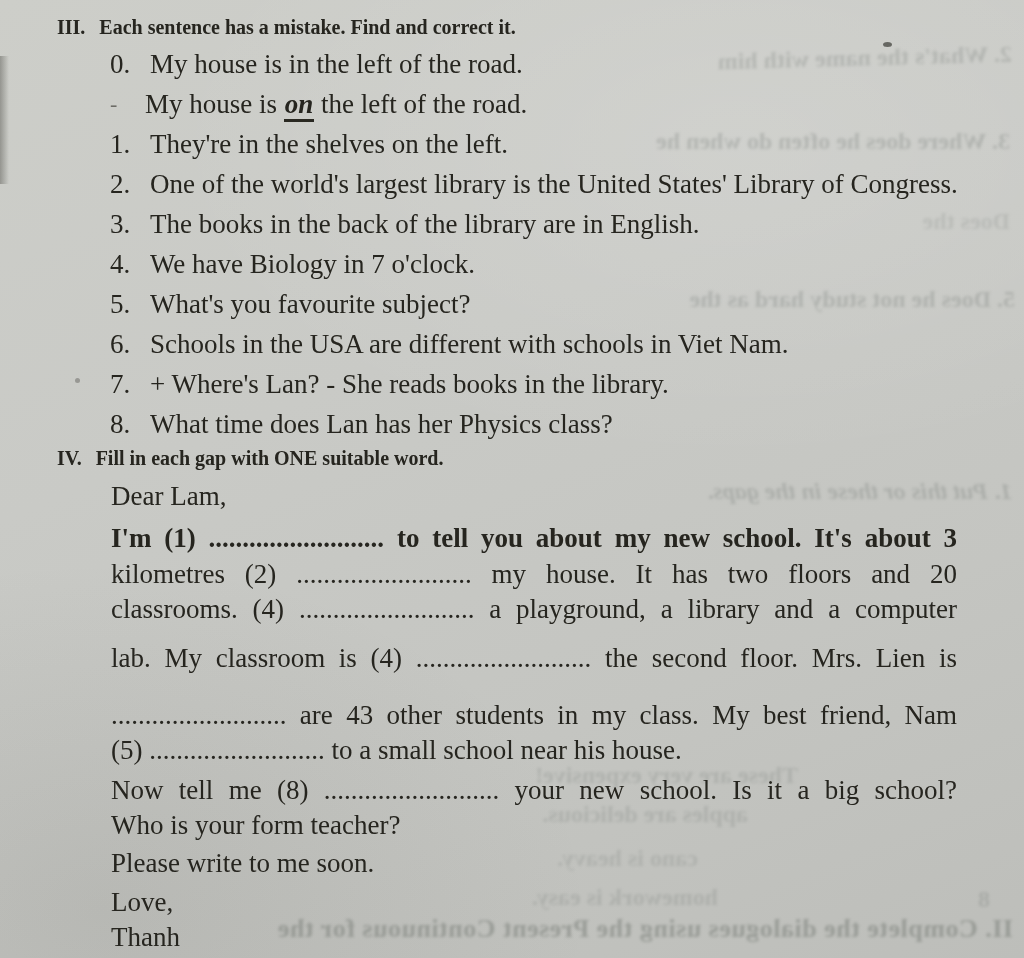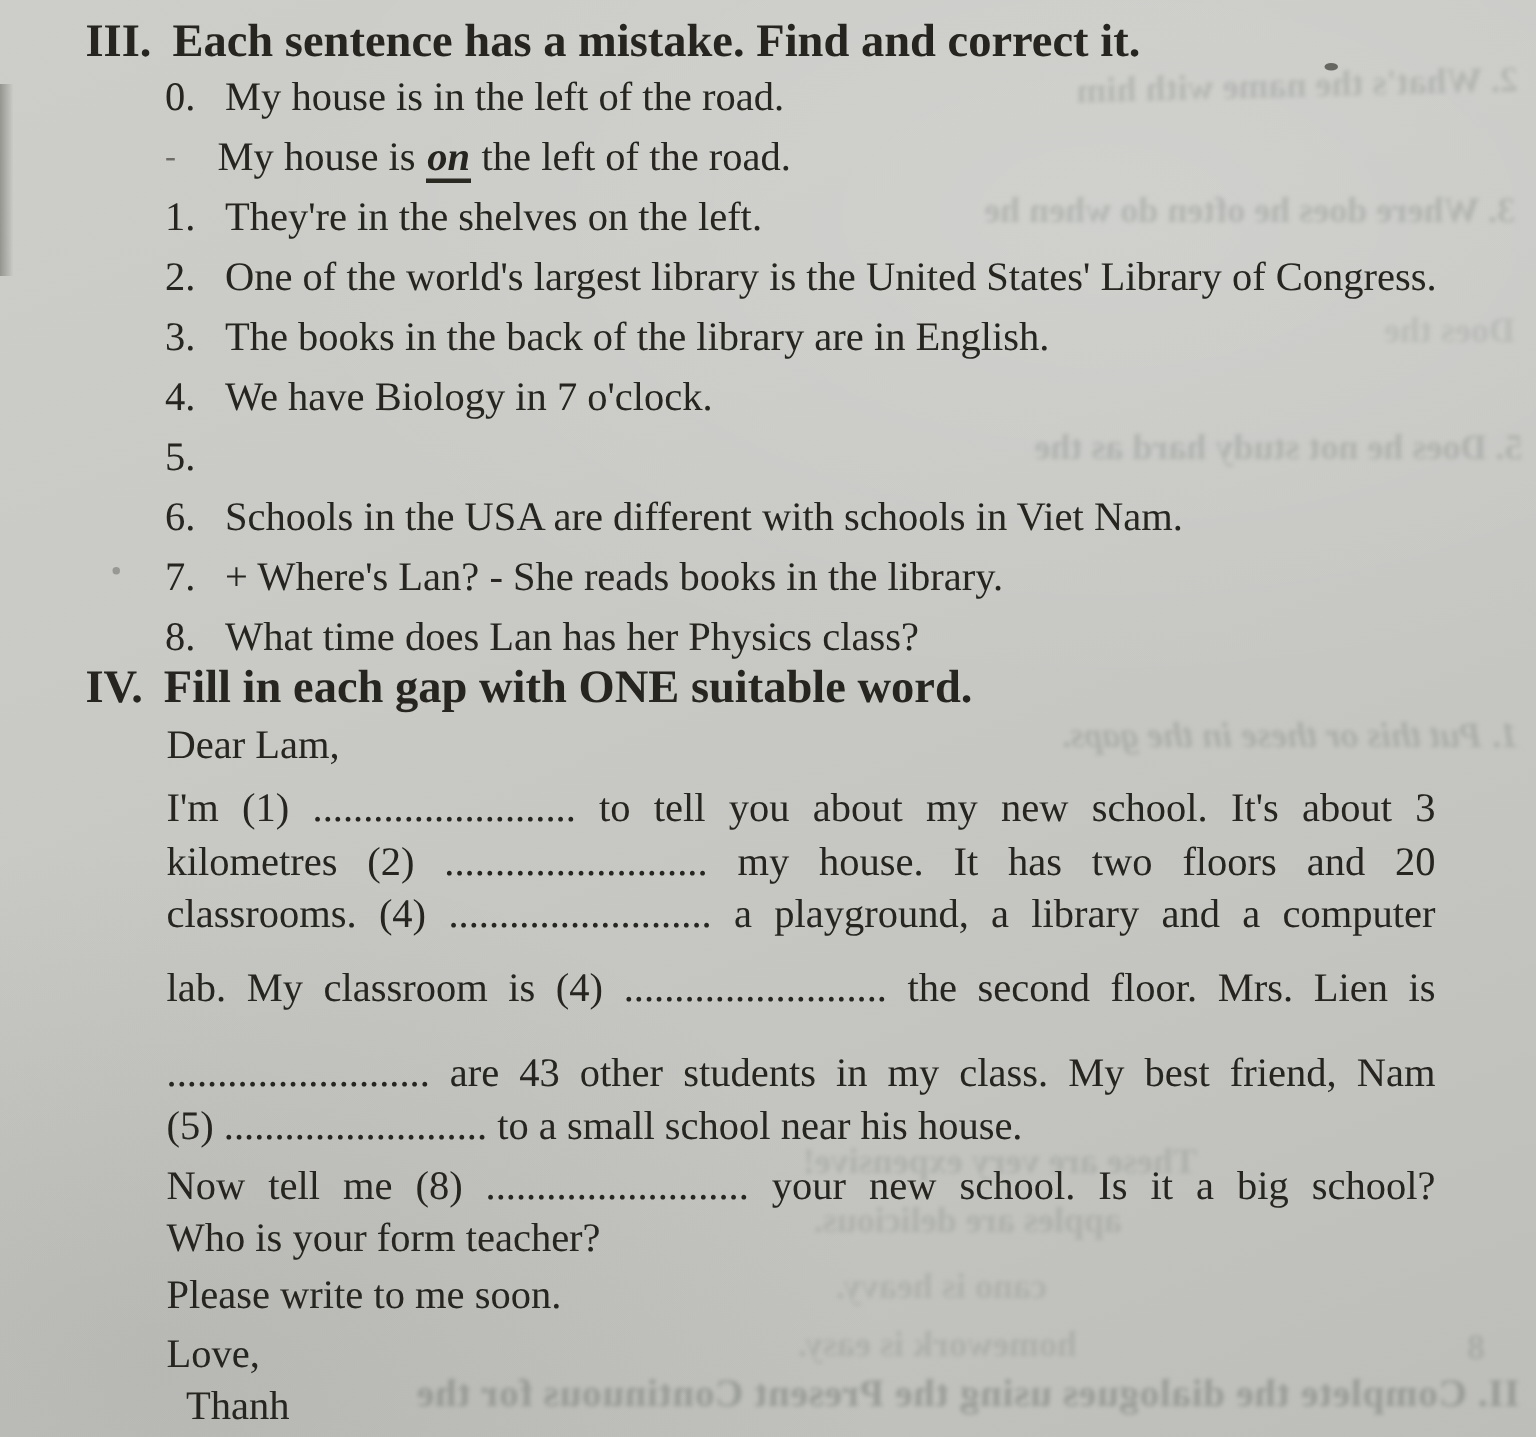--- a/index.html
+++ b/index.html
@@ -8,21 +8,21 @@
     background:
       radial-gradient(ellipse 900px 500px at 72% 15%, rgba(255,255,255,.12), transparent 65%),
       radial-gradient(ellipse 700px 500px at 10% 95%, rgba(70,70,64,.10), transparent 70%),
       linear-gradient(158deg, #cdcec9 0%, #c9cac6 38%, #c4c5c1 70%, #bdbeba 100%);
     font-family:"Liberation Serif","DejaVu Serif",serif;
     color:#26251f;
   }
   
   .sec-heading {
     position:absolute; left:57px; display:flex; gap:14px;
-    font-size:31px; font-weight:700; white-space:nowrap; line-height:34px;
+    font-size:20px; font-weight:700; white-space:nowrap; line-height:34px;
   }
   
   .items { position:absolute; left:110px; top:44px; }
   .row { display:flex; height:40px; line-height:40px; font-size:27px; white-space:nowrap; }
   .row .num { width:40px; flex:none; }
   .row.correction .dash { width:35px; flex:none; color:rgba(45,44,38,.6); font-size:22px; }
   .corr-word {
     font-weight:700; font-style:italic;
     border-bottom:3px solid #2a2922; padding:0 1px 0 1px; line-height:30px;
   }
@@ -92,20 +92,21 @@
     <div class="row">
       <span class="num">3.</span>
       <span>The books in the back of the library are in English.</span>
     </div>
     <div class="row">
       <span class="num">4.</span>
       <span>We have Biology in 7 o'clock.</span>
     </div>
     <div class="row">
       <span class="num">5.</span>
+      <span>What's you favourite subject?</span>
     </div>
     <div class="row">
       <span class="num">6.</span>
       <span>Schools in the USA are different with schools in Viet Nam.</span>
     </div>
     <div class="row">
       <span class="num">7.</span>
       <span>+ Where's Lan? - She reads books in the library.</span>
     </div>
     <div class="row">
@@ -114,27 +115,27 @@
     </div>
   </div>
 
   <div class="sec-heading" style="top:441px;">
     <span>IV.</span>
     <span>Fill in each gap with ONE suitable word.</span>
   </div>
 
   <div class="letter-line" style="top:478px;">Dear Lam,</div>
 
-  <div class="letter-line just" style="top:520px;">I'm (1) .......................... to tell you about my new school. It's about 3</div>
+  <div class="letter-line just" style="top:520px;font-weight:bold;">I'm (1) .......................... to tell you about my new school. It's about 3</div>
   <div class="letter-line just" style="top:556px;">kilometres (2) .......................... my house. It has two floors and 20</div>
   <div class="letter-line just" style="top:591px;">classrooms. (4) .......................... a playground, a library and a computer</div>
   <div class="letter-line just" style="top:640px;">lab. My classroom is (4) .......................... the second floor. Mrs. Lien is</div>
   <div class="letter-line just" style="top:697px;">.......................... are 43 other students in my class. My best friend, Nam</div>
   <div class="letter-line" style="top:732px;">(5) .......................... to a small school near his house.</div>
 
   <div class="letter-line just" style="top:772px;">Now tell me (8) .......................... your new school. Is it a big school?</div>
   <div class="letter-line" style="top:807px;">Who is your form teacher?</div>
 
   <div class="letter-line" style="top:845px;">Please write to me soon.</div>
   <div class="letter-line" style="top:884px;">Love,</div>
-  <div class="letter-line" style="top:919px;margin-left:13px;">Thanh</div>
+  <div class="letter-line" style="top:919px;">Thanh</div>
 
 </div>
 
 </body></html>

